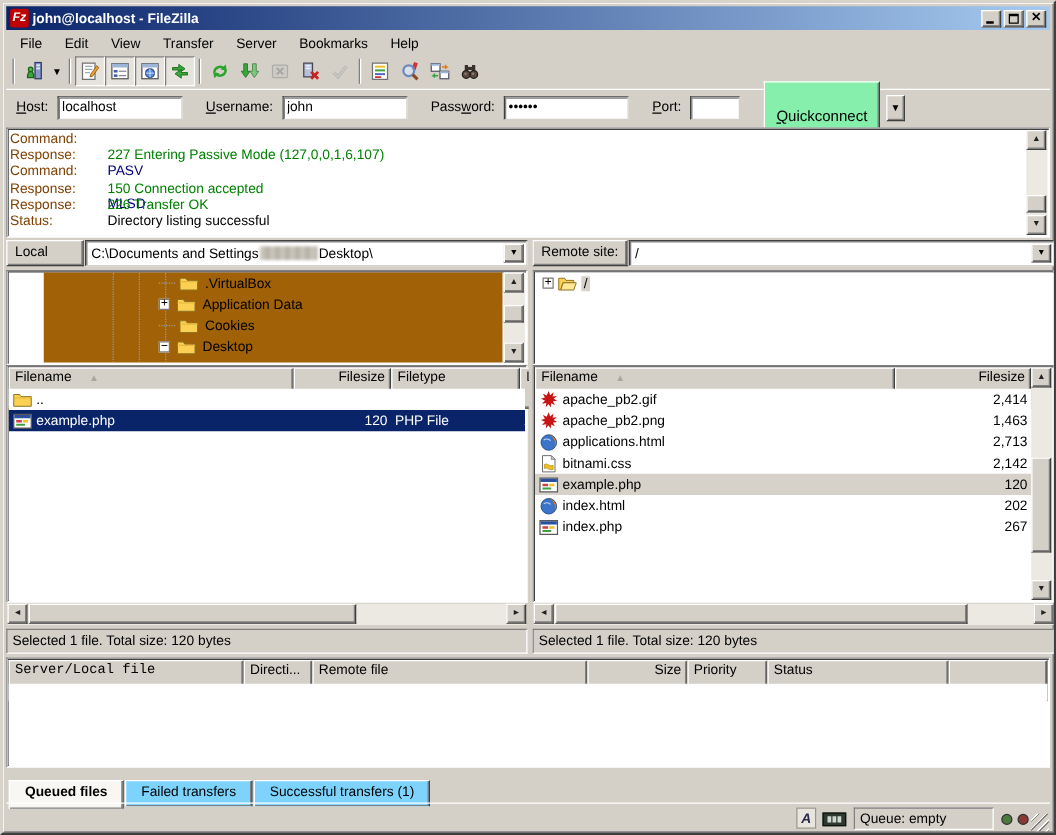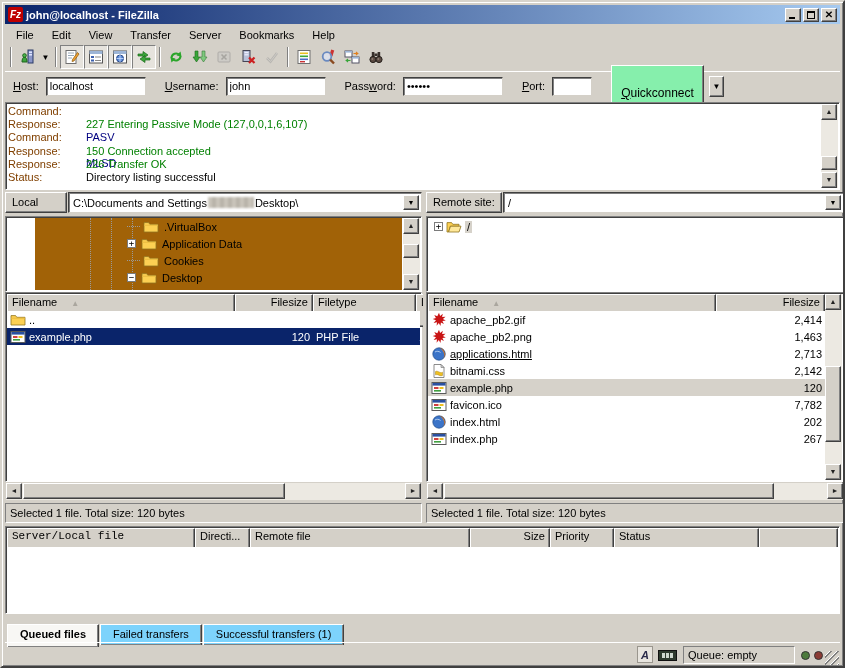--- a/index.html
+++ b/index.html
@@ -488,21 +488,21 @@
         <div class="frow">
     <span class="fcell" style="width:288px;">
             <span class="ficon"><svg width="16" height="16" viewBox="0 0 16 16">
                 <path d="M8 0.8l1.1 3.3 2.7-2.4-.7 3.4 3.4-.4-2.6 2.2 2.9 1.7-3.4.4 1.5 3-3-1.5-.4 3.4-1.7-2.8-2.2 2.6.4-3.4-3.4.7 2.4-2.7L1.7 7l3.2-1-1.6-3 3 1.3z" fill="#c91414"></path>
               </svg></span>
             <span>apache_pb2.png</span>
           </span>
     <span class="fcell r" style="flex:1;">1,463</span>
         </div>
         <div class="frow">
-    <span class="fcell" style="width:288px;text-decoration:underline;">
+    <span class="fcell" style="width:288px;">
             <span class="ficon"><svg width="16" height="16" viewBox="0 0 16 16">
                 <circle cx="8" cy="8" r="6.2" fill="#3b74c8"></circle>
                 <path d="M8 1.8a6.2 6.2 0 0 1 4.3 10.7C14.2 8.6 12.8 3.6 8 1.8z" fill="#ef7d1a"></path>
                 <path d="M4 6c1.5-1 4-1 5.5.5" stroke="#bcd4f0" stroke-width="0.9" fill="none"></path>
                 <circle cx="8" cy="8" r="6.2" fill="none" stroke="#1f4a86" stroke-width="0.7"></circle>
               </svg></span>
             <span>applications.html</span>
           </span>
     <span class="fcell r" style="flex:1;">2,713</span>
         </div>
@@ -522,33 +522,20 @@
             <span class="ficon"><svg width="16" height="16" viewBox="0 0 16 16">
                 <rect x="1" y="2.5" width="14" height="11" fill="#fff" stroke="#5a5a5a"></rect>
                 <rect x="1.5" y="3" width="13" height="2.6" fill="#2a50a0"></rect>
                 <rect x="3" y="7" width="4.5" height="2" fill="#d04040"></rect>
                 <rect x="8.5" y="7" width="4" height="2" fill="#f0c020"></rect>
                 <rect x="3" y="10" width="7" height="1.6" fill="#40a040"></rect>
               </svg></span>
             <span>example.php</span>
           </span>
     <span class="fcell r" style="flex:1;">120</span>
-        </div>
-        <div class="frow">
-    <span class="fcell" style="width:288px;">
-            <span class="ficon"><svg width="16" height="16" viewBox="0 0 16 16">
-                <rect x="1" y="2.5" width="14" height="11" fill="#fff" stroke="#5a5a5a"></rect>
-                <rect x="1.5" y="3" width="13" height="2.6" fill="#2a50a0"></rect>
-                <rect x="3" y="7" width="4.5" height="2" fill="#d04040"></rect>
-                <rect x="8.5" y="7" width="4" height="2" fill="#f0c020"></rect>
-                <rect x="3" y="10" width="7" height="1.6" fill="#40a040"></rect>
-              </svg></span>
-            <span>favicon.ico</span>
-          </span>
-    <span class="fcell r" style="flex:1;">7,782</span>
         </div>
         <div class="frow">
     <span class="fcell" style="width:288px;">
             <span class="ficon"><svg width="16" height="16" viewBox="0 0 16 16">
                 <circle cx="8" cy="8" r="6.2" fill="#3b74c8"></circle>
                 <path d="M8 1.8a6.2 6.2 0 0 1 4.3 10.7C14.2 8.6 12.8 3.6 8 1.8z" fill="#ef7d1a"></path>
                 <path d="M4 6c1.5-1 4-1 5.5.5" stroke="#bcd4f0" stroke-width="0.9" fill="none"></path>
                 <circle cx="8" cy="8" r="6.2" fill="none" stroke="#1f4a86" stroke-width="0.7"></circle>
               </svg></span>
             <span>index.html</span>

